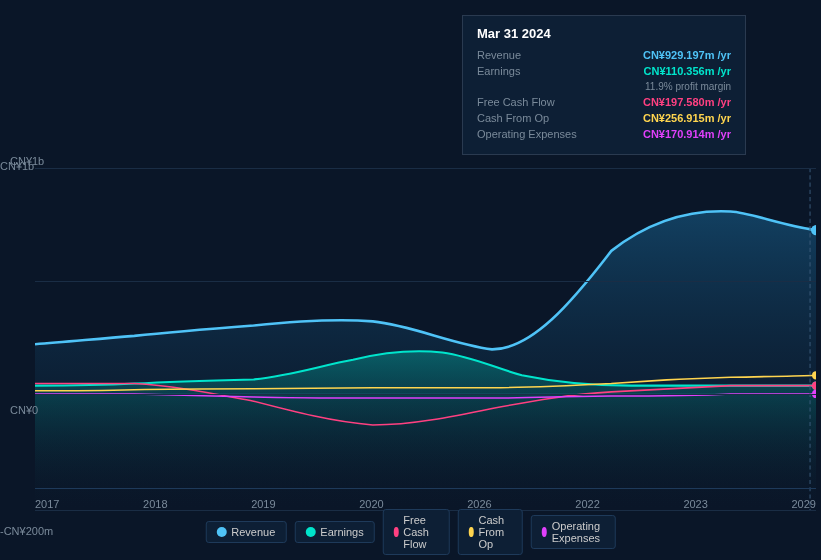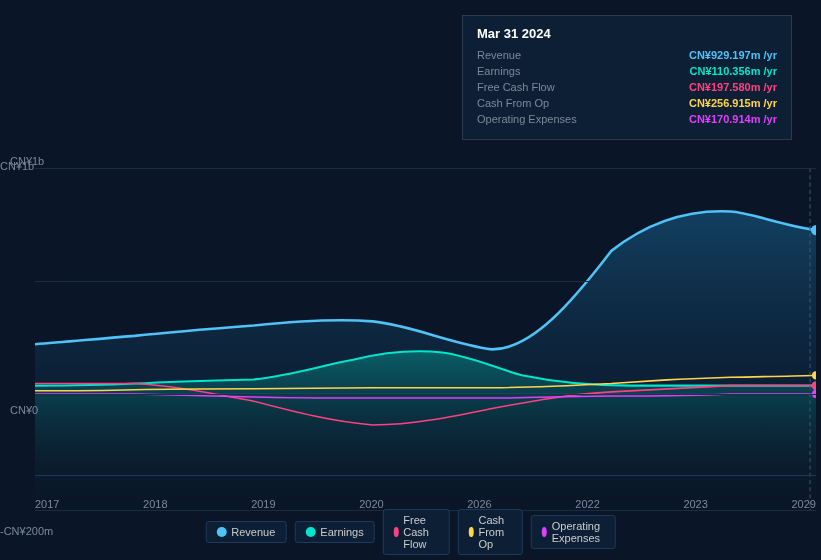--- a/index.html
+++ b/index.html
@@ -15,21 +15,21 @@
     }
 
     
     .tooltip {
       position: absolute;
       top: 15px;
       left: 462px;
       background: #0d1f35;
       border: 1px solid #2a3a50;
       padding: 10px 14px;
-      width: 330px;
+      width: 284px;
       z-index: 10;
     }
     .tooltip-title {
       color: #ffffff;
       font-size: 13px;
       font-weight: bold;
       margin-bottom: 8px;
     }
     .tooltip-row {
       display: flex;
@@ -114,20 +114,21 @@
 <div class="tooltip">
   <div class="tooltip-title">Mar 31 2024</div>
   <div class="tooltip-row">
     <span class="tooltip-label">Revenue</span>
     <span class="tooltip-value c-blue">CN¥929.197m /yr</span>
   </div>
   <div class="tooltip-row">
     <span class="tooltip-label">Earnings</span>
     <span class="tooltip-value c-teal">CN¥110.356m /yr</span>
   </div>
+  <div class="tooltip-sub">11.9% profit margin</div>
   <div class="tooltip-row">
     <span class="tooltip-label">Free Cash Flow</span>
     <span class="tooltip-value c-pink">CN¥197.580m /yr</span>
   </div>
   <div class="tooltip-row">
     <span class="tooltip-label">Cash From Op</span>
     <span class="tooltip-value c-yellow">CN¥256.915m /yr</span>
   </div>
   <div class="tooltip-row">
     <span class="tooltip-label">Operating Expenses</span>
@@ -182,21 +183,21 @@
     <path d="M0,215 C30,215 60,215 100,214 C140,213 180,213 220,213 C260,213 300,212 340,212 C380,212 420,212 460,212 C500,212 540,210 580,208 C620,205 660,203 700,202 C740,201 765,201 786,200" fill="none" stroke="#ffd54f" stroke-width="1.5"></path>
     <circle cx="786" cy="200" r="4" fill="#ffd54f"></circle>
 
     <path d="M0,218 C30,218 60,218 100,218 C140,219 180,220 220,221 C260,222 300,222 340,222 C380,222 420,222 460,222 C500,222 540,220 580,220 C620,220 660,220 700,218 C740,218 765,218 786,218" fill="none" stroke="#e040fb" stroke-width="1.5"></path>
     <circle cx="786" cy="218" r="4" fill="#e040fb"></circle>
 
     <line x1="780" y1="0" x2="780" y2="330" stroke="#3a5a7a" stroke-width="1" stroke-dasharray="4,3"></line>
   </svg>
 </div>
 
-<div style="position:absolute; bottom:50px; left:35px; right:5px; display:flex; justify-content:space-between; border-top:1px solid #1e3a5a; padding-top:18px;">
+<div style="position:absolute; bottom:50px; left:35px; right:5px; display:flex; justify-content:space-between; border-top:1px solid #1e3a5a; padding-top:5px;">
   <span class="x-label">2017</span>
   <span class="x-label">2018</span>
   <span class="x-label">2019</span>
   <span class="x-label">2020</span>
   <span class="x-label">2026</span>
   <span class="x-label">2022</span>
   <span class="x-label">2023</span>
   <span class="x-label">2029</span>
 </div>
 

